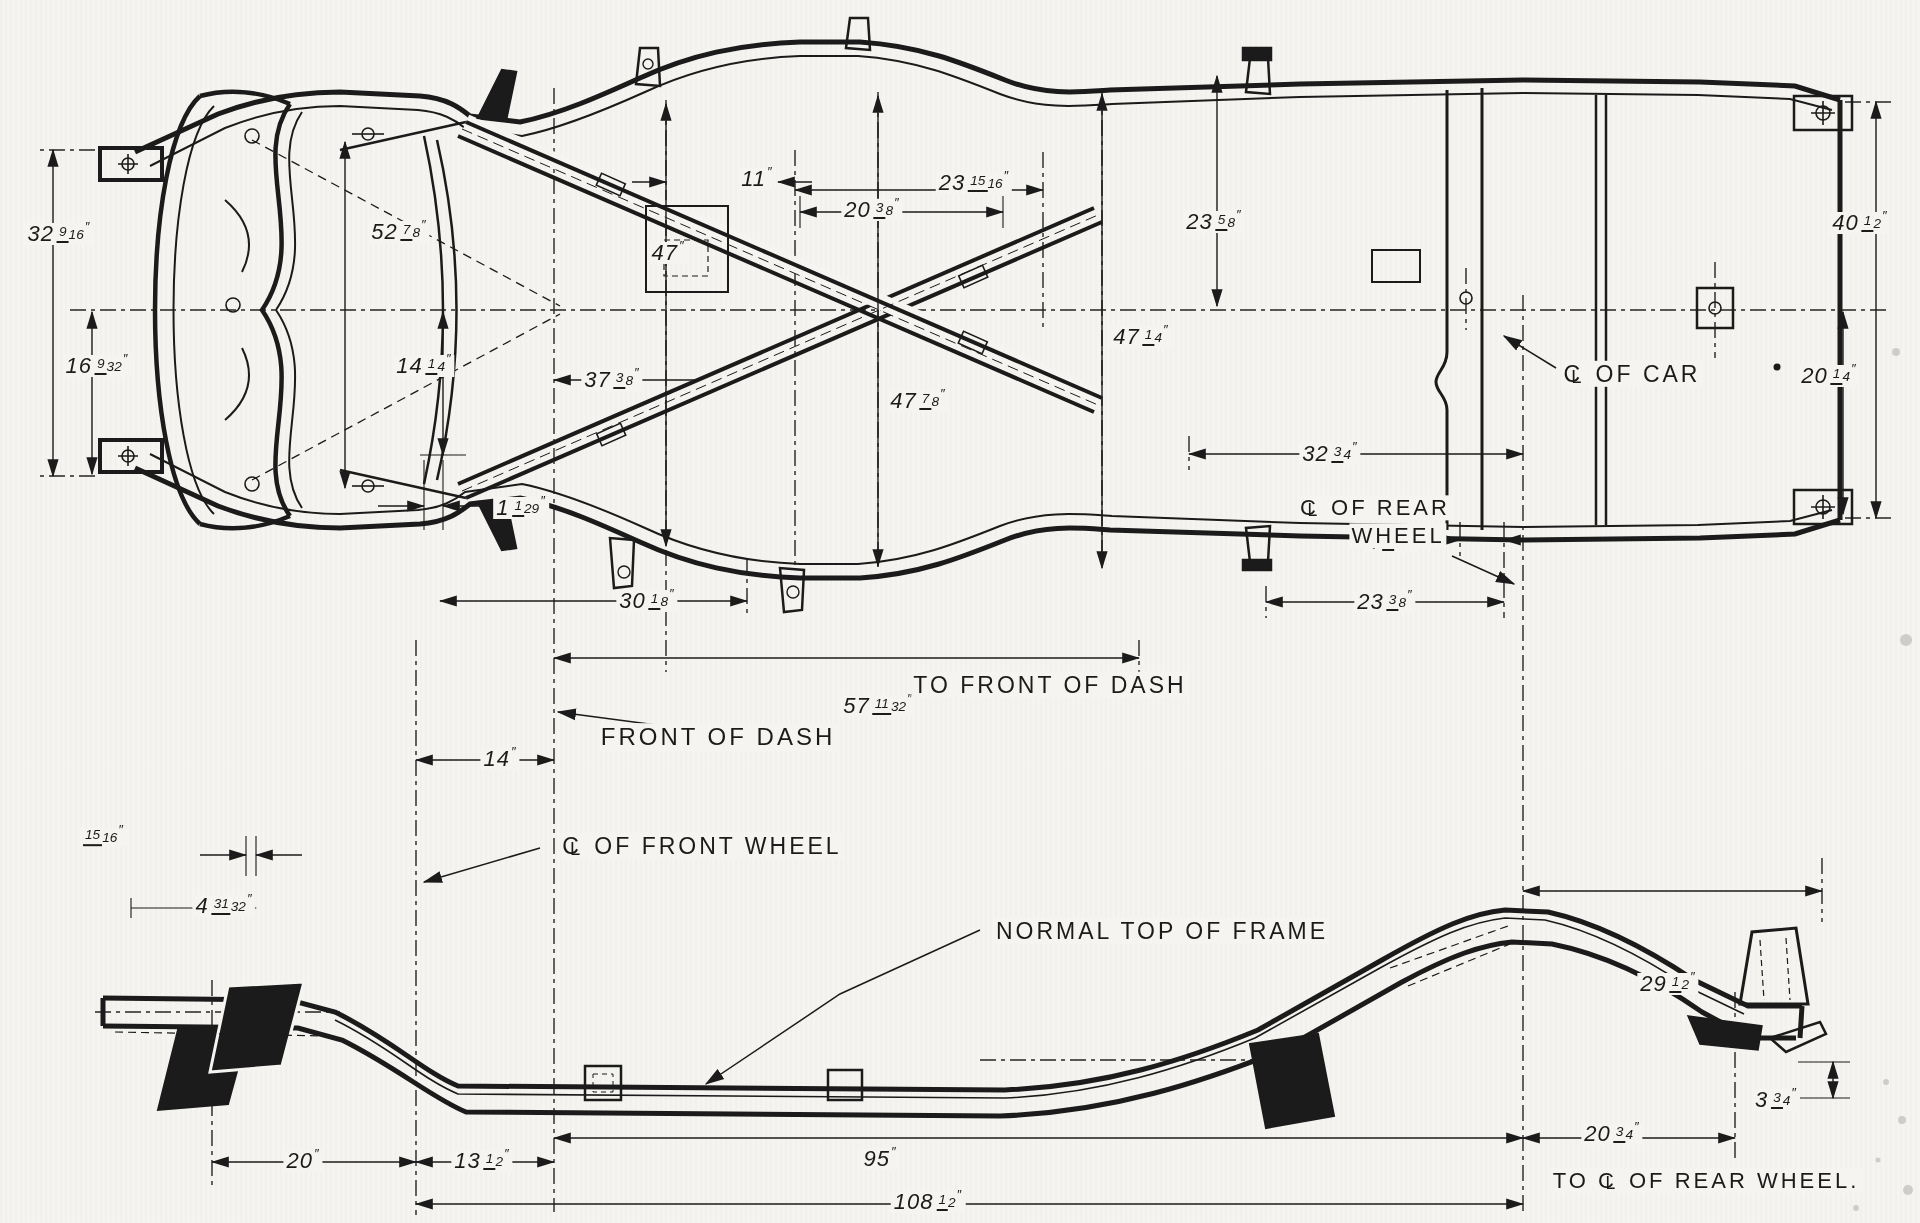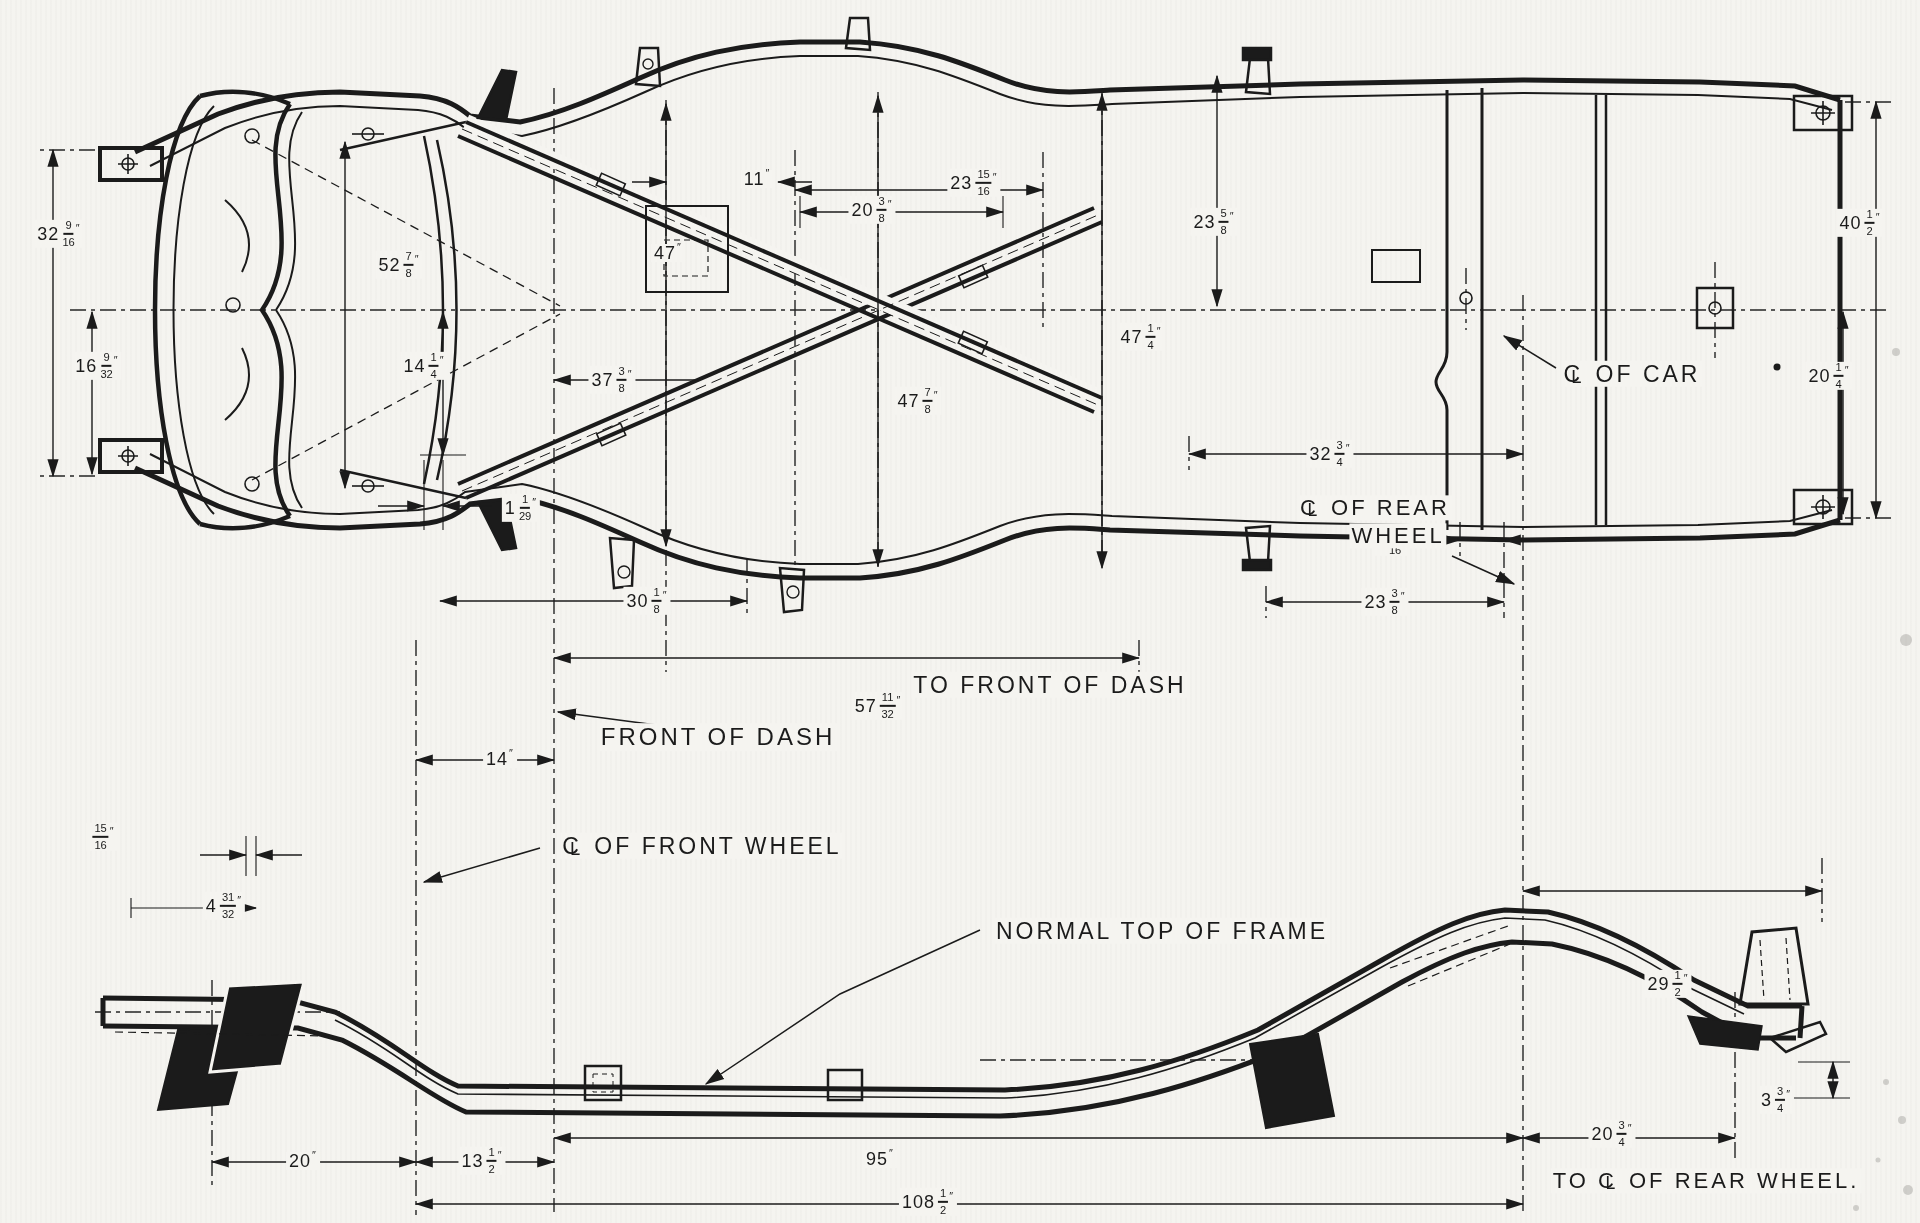--- a/index.html
+++ b/index.html
@@ -12,25 +12,25 @@
   .sheet::before{
     content:""; position:absolute; inset:0; pointer-events:none;
     background:repeating-linear-gradient(90deg, rgba(60,55,50,0.018) 0 2px, rgba(255,255,255,0) 2px 5px);
   }
   svg{position:absolute; left:0; top:0;}
   .labels{position:absolute; left:0; top:0; width:100%; height:100%; pointer-events:none;}
   .dim{
     position:absolute; transform:translate(-50%,-50%);
     background:var(--paper); padding:0 3px; white-space:nowrap;
     display:flex; align-items:center; line-height:1;
-    font-size:18px; letter-spacing:1px; color:var(--ink);
+    font-size:22px; letter-spacing:1px; color:var(--ink);font-style:italic;
   }
   .dim .w{font-size:1em;}
   .dim .fr{
-    display:inline-flex; flex-direction:column; align-items:center;
+    display:inline-flex; flex-direction:row; align-items:center;
     font-size:0.62em; line-height:1; margin-left:3px; letter-spacing:0;
   }
   .dim .fr .n{border-bottom:2px solid var(--ink); padding:0 2px 2px;}
   .dim .fr .dn{padding-top:2px;}
   .dim .u{font-size:0.6em; position:relative; top:-0.55em; margin-left:1px;}
   .note{
     position:absolute; transform:translate(-50%,-50%);
     white-space:nowrap; letter-spacing:3px; line-height:1.15;
     color:var(--ink); background:var(--paper); padding:0 2px;
   }
@@ -314,21 +314,21 @@
         <span class="u">″</span>
       </div>
       <div class="dim" style="left: 97px; top: 366px;">
         <span class="w">16</span>
         <span class="fr">
           <span class="n">9</span>
           <span class="dn">32</span>
         </span>
         <span class="u">″</span>
       </div>
-      <div class="dim" style="left: 399px; top: 232px; margin-top: 33px;">
+      <div class="dim" style="left: 399px; top: 232px;">
         <span class="w">52</span>
         <span class="fr">
           <span class="n">7</span>
           <span class="dn">8</span>
         </span>
         <span class="u">″</span>
       </div>
       <div class="dim" style="left: 668px; top: 253px;">
         <span class="w">47</span>
         <span class="u">″</span>

